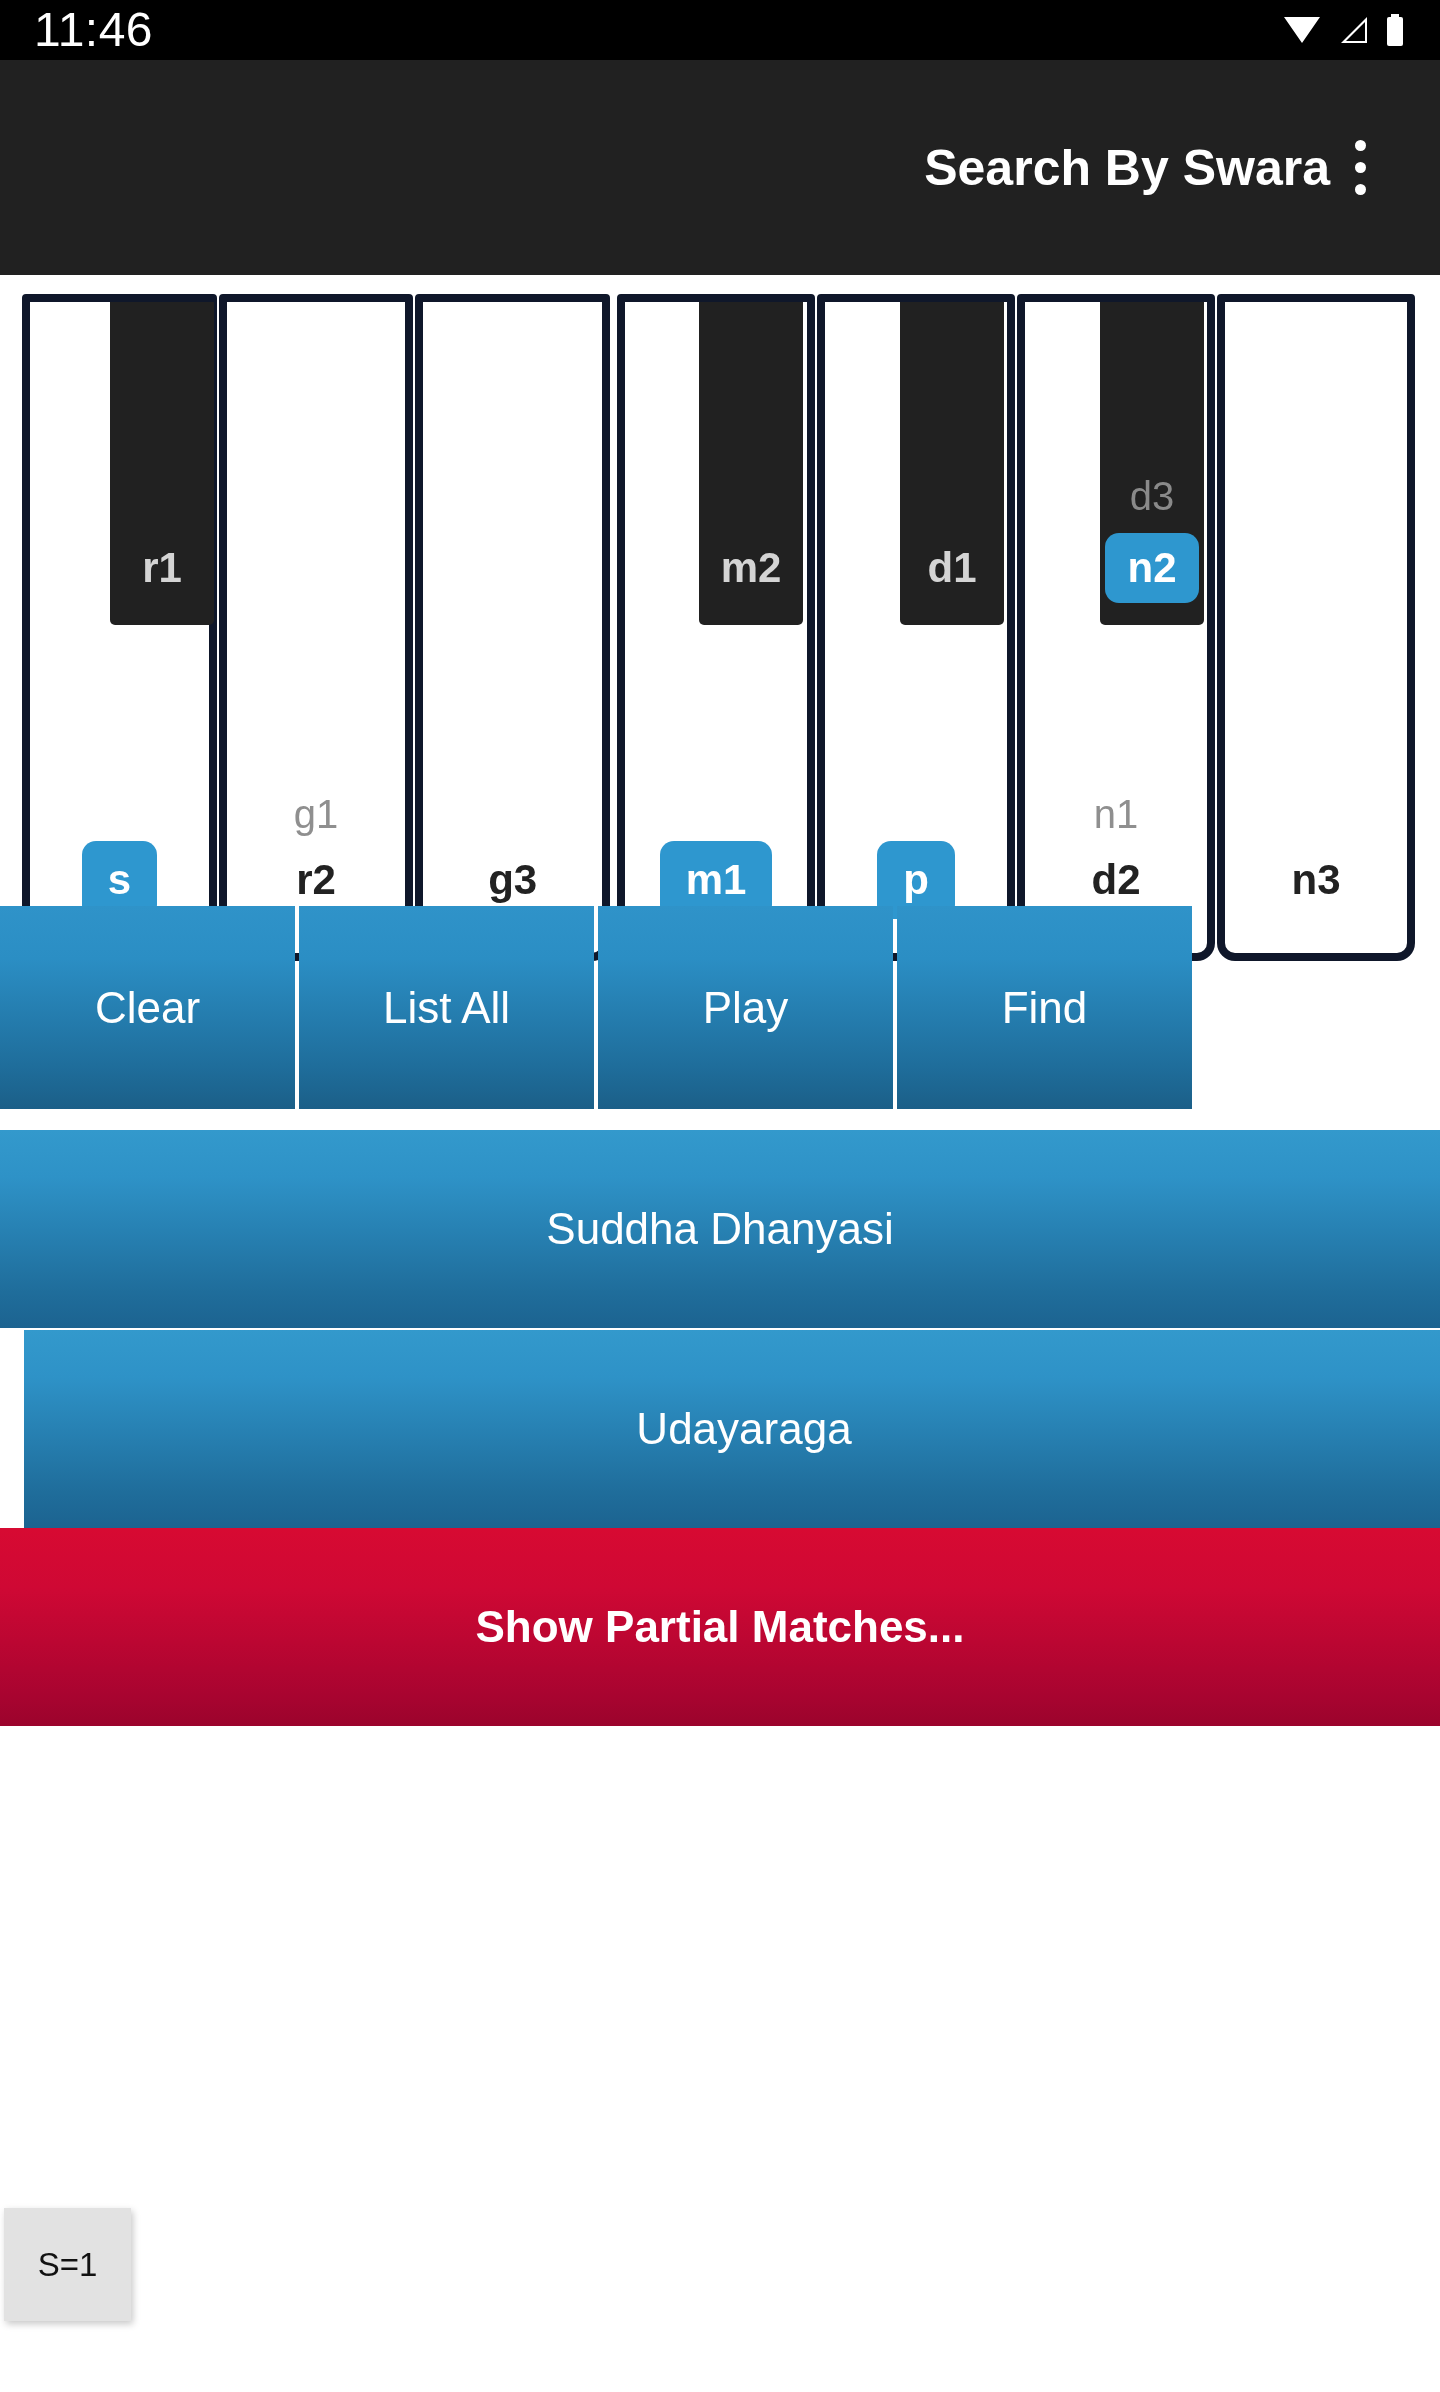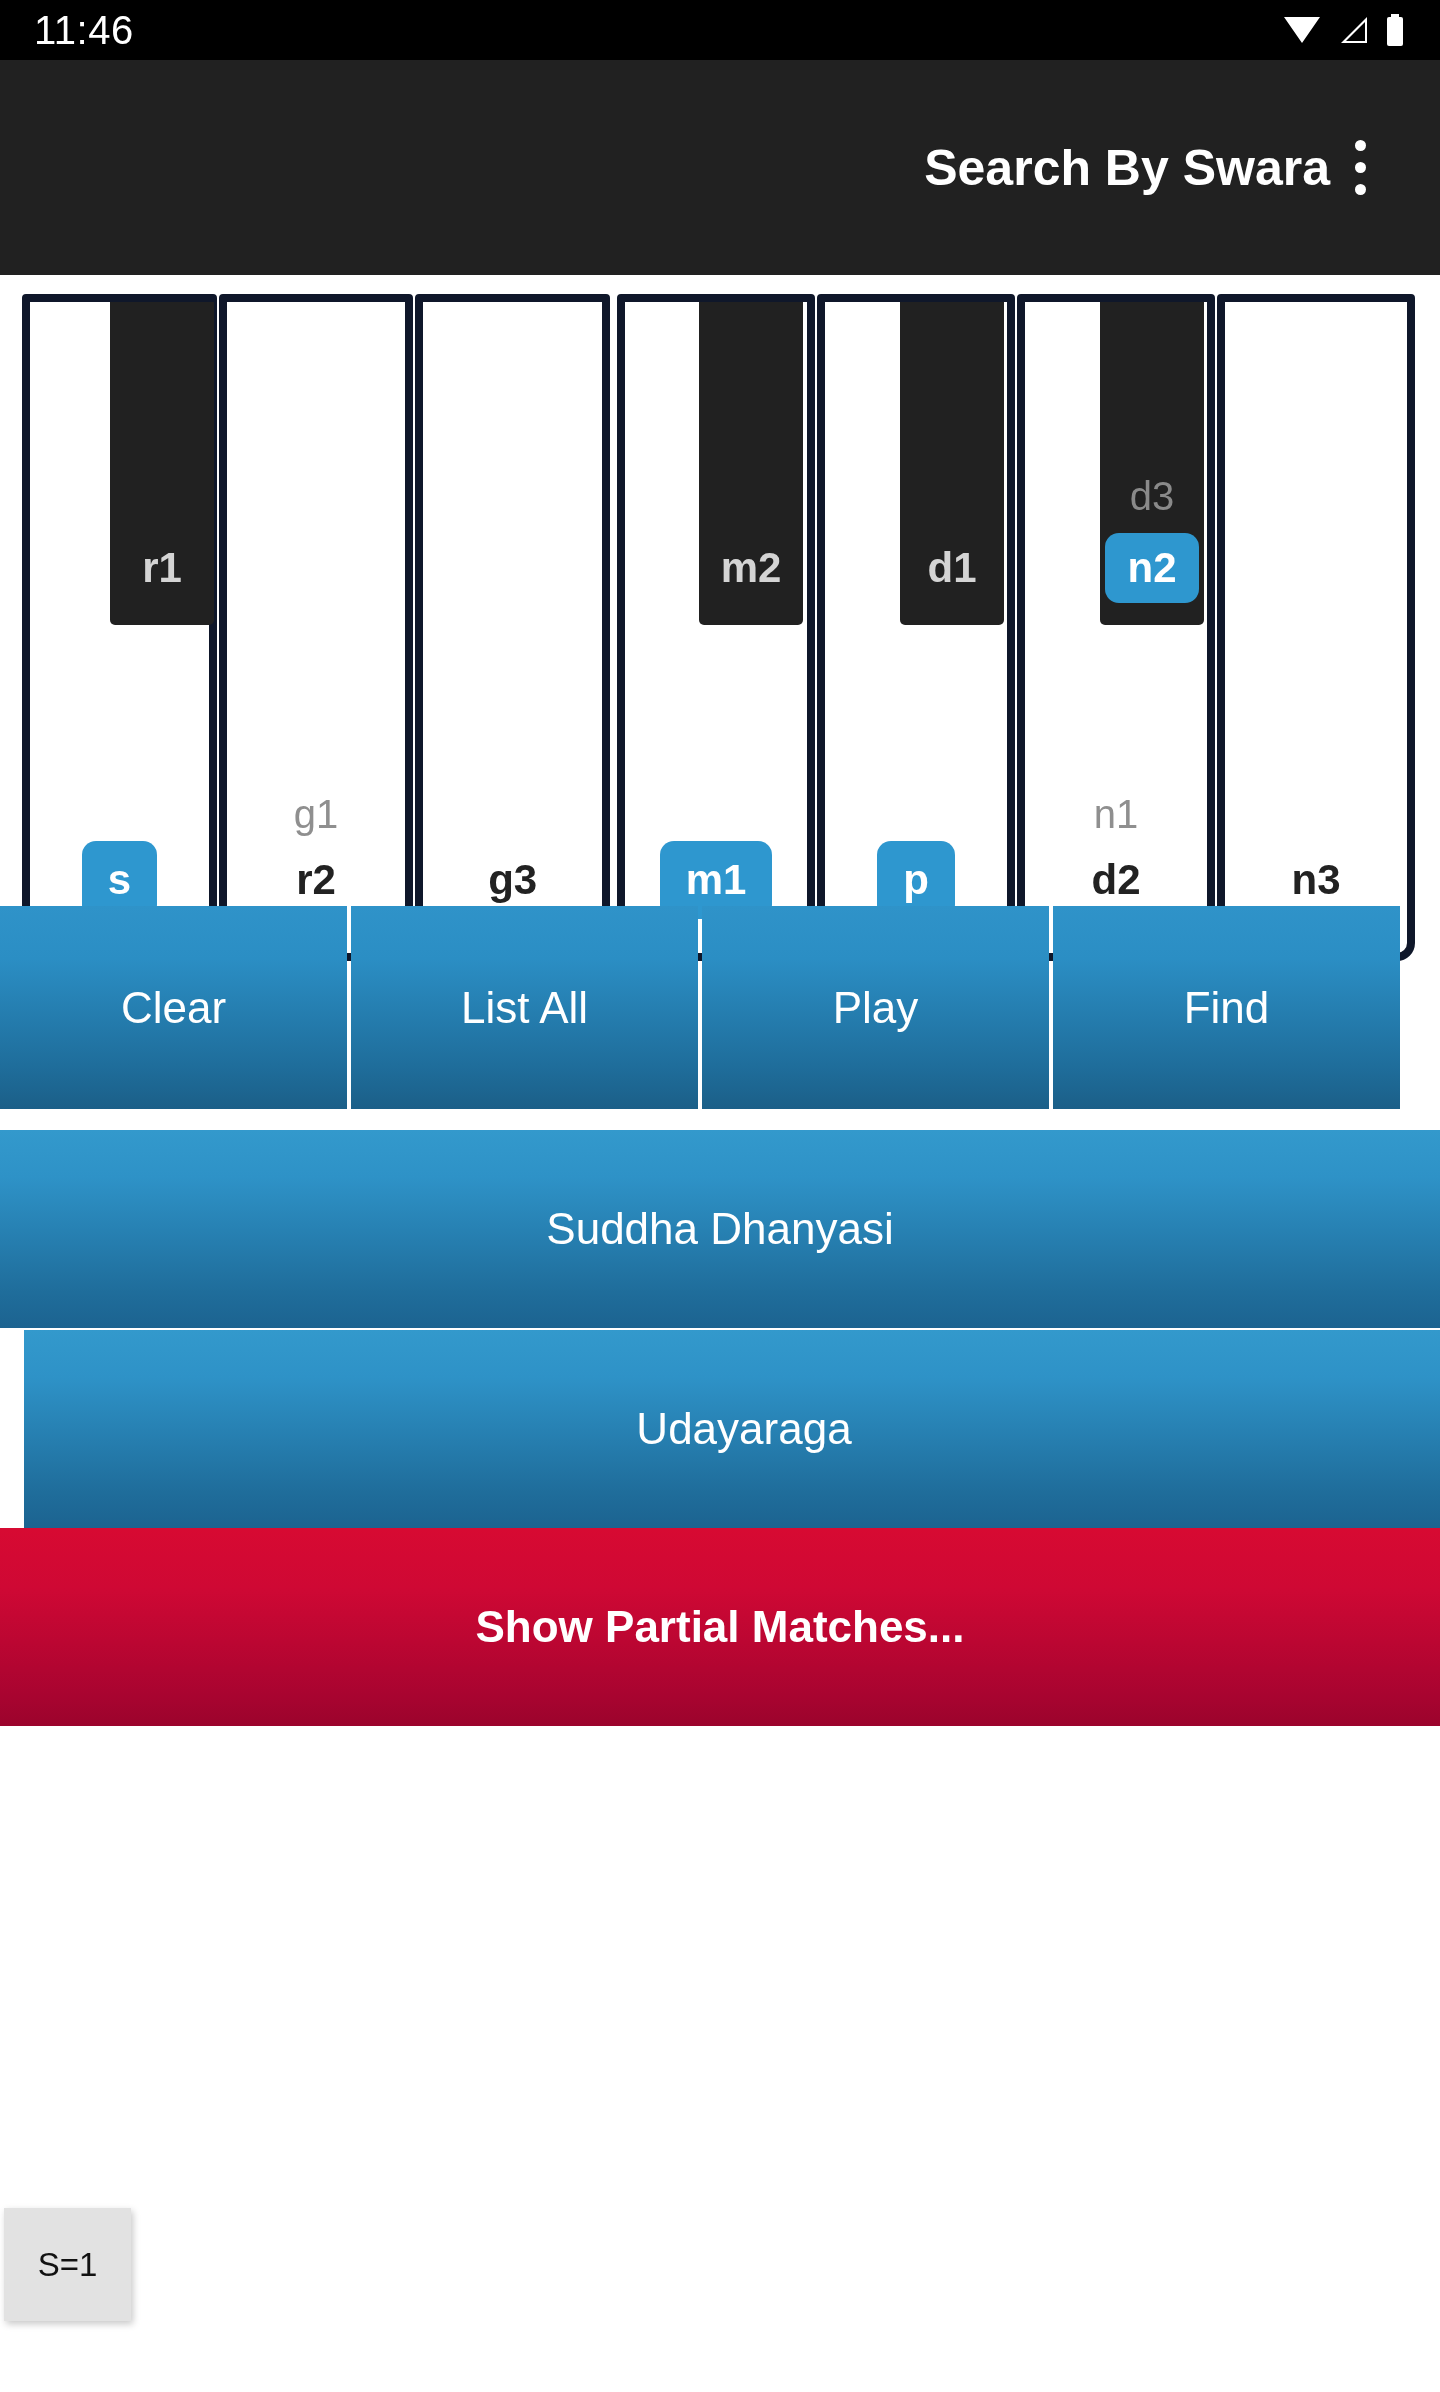--- a/index.html
+++ b/index.html
@@ -11,21 +11,21 @@
   }
   #app{ position:relative; width:1440px; height:2392px; background:#fff; }
 
   
   .statusbar{
     position:absolute; left:0; top:0; width:1440px; height:60px;
     background:#000; color:#fff;
     display:flex; align-items:center; justify-content:space-between;
     padding:0 34px;
   }
-  .status-time{ font-size:40px; font-weight:400; letter-spacing:.5px; line-height:1; }
+  .status-time{ font-size:48px; font-weight:400; letter-spacing:.5px; line-height:1; }
   .status-icons{ display:flex; align-items:center; gap:14px; }
   .status-icons svg{ display:block; }
 
   
   .appbar{
     position:absolute; left:0; top:60px; width:1440px; height:215px;
     background:#212121;
     display:flex; align-items:center; justify-content:flex-end;
     padding:0 50px 0 56px;
   }
@@ -90,21 +90,21 @@
     display:flex; align-items:flex-end; justify-content:center;
     padding-bottom:22px;
     z-index:5;
   }
   .bkey .lbl{ color:#d4d4d4; font-size:42px; padding:14px 22px; }
   .bkey .lbl.sel{ background:#2e97cf; color:#fff; }
   .bkey .alt-label{ bottom:106px; color:#8a8a8a; font-size:40px; }
 
   
   .buttons{
-    position:absolute; left:0; top:906px; width:1400px; height:203px;
+    position:absolute; left:0; top:906px; width:1192px; height:203px;
     display:flex; gap:4px;
   }
   .btn{
     flex:1 1 0;
     background:linear-gradient(to bottom,#2f93c9 0%,#2b8ec4 26%,#1f6e9c 78%,#1b5f88 100%);
     color:#fff; font-size:44px;
     display:flex; align-items:center; justify-content:center;
     cursor:pointer; border:none;
     font-family:"Liberation Sans", sans-serif;
   }

